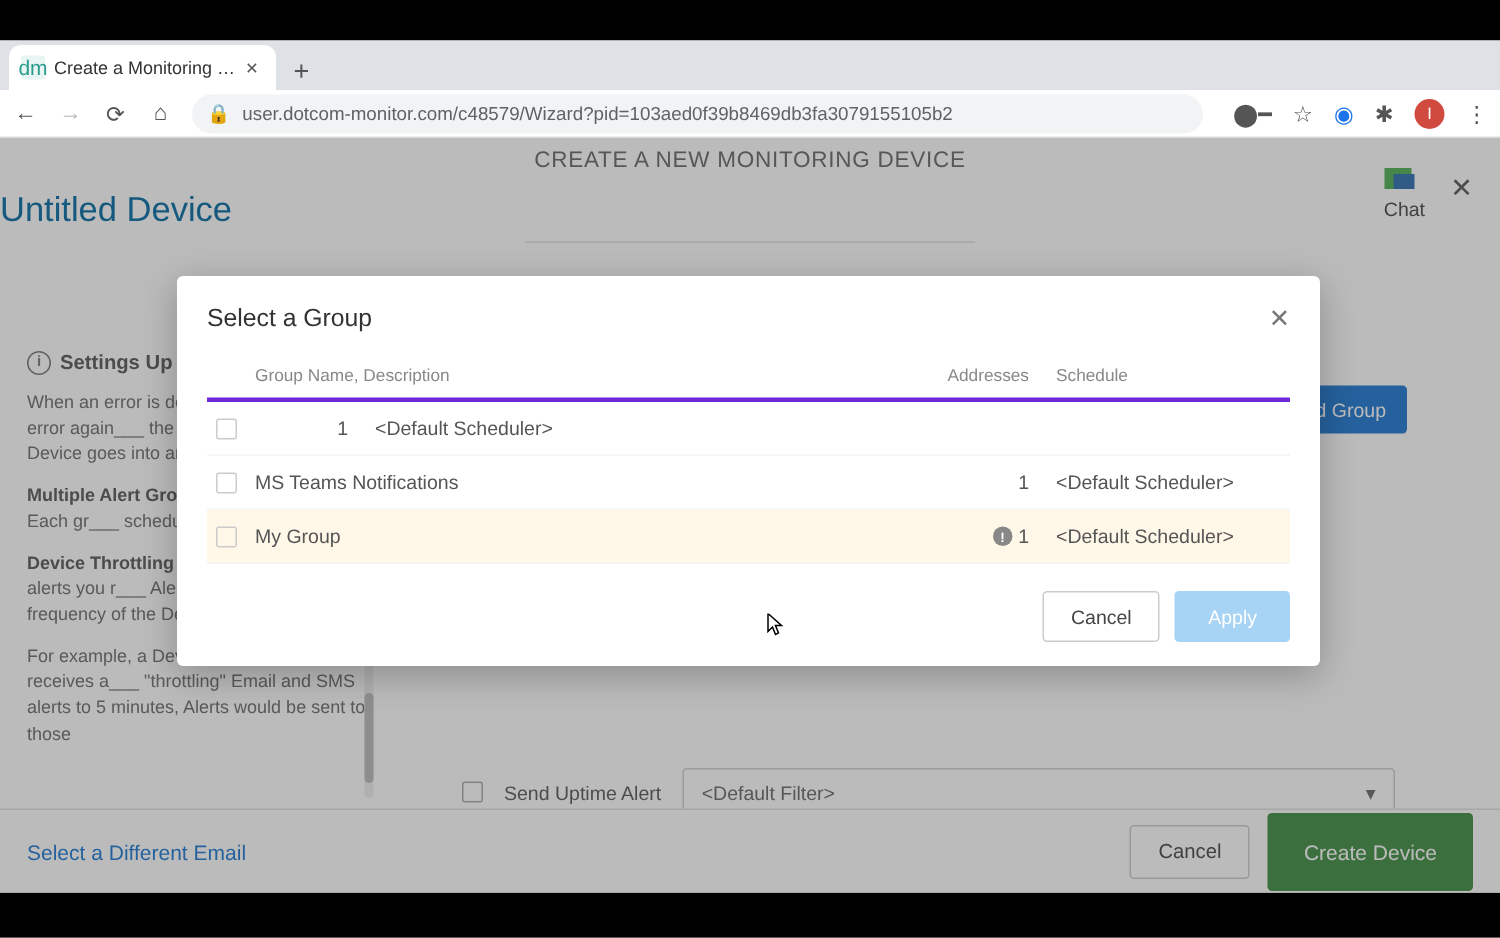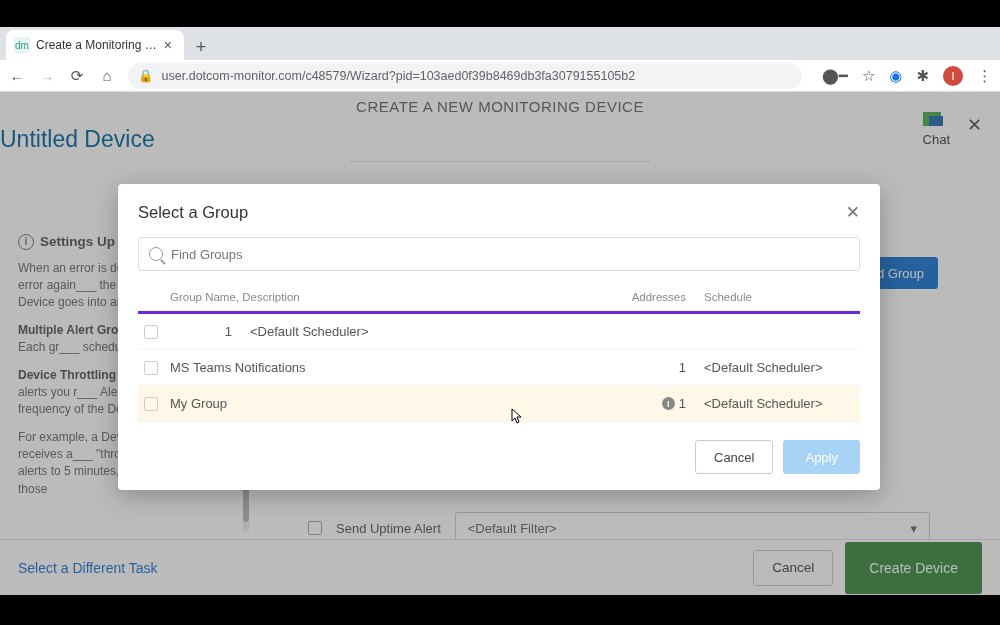--- a/index.html
+++ b/index.html
@@ -2,21 +2,21 @@
 <html><head>
 <meta charset="utf-8">
 <style>
   * { box-sizing: border-box; margin: 0; padding: 0; font-family: Arial, Helvetica, sans-serif; }
   body { width: 1000px; height: 625px; background: #000; overflow: hidden; position: relative; }
 
   
   .browser-chrome { position: absolute; top: 27px; left: 0; right: 0; height: 65px; background: #fff; }
   .tab-strip { height: 33px; background: #dee1e6; display: flex; align-items: flex-end; padding-left: 6px; }
   .tab { height: 30px; width: 178px; background: #fff; border-radius: 8px 8px 0 0; display: flex; align-items: center; padding: 0 8px; font-size: 12px; color:#333; }
-  .tab .favicon { width:16px; height:16px; background:#e8f5f2; color:#2a9d8f; font-size:10px; display:flex; align-items:center; justify-content:center; border-radius:2px; margin-right:6px; }
+  .tab .favicon { width:16px; height:16px; background:#e8f5f2; color:#2a9d8f; font-size:14px; display:flex; align-items:center; justify-content:center; border-radius:2px; margin-right:6px; }
   .tab .ttxt { flex:1; white-space:nowrap; overflow:hidden; text-overflow:ellipsis; }
   .tab .tx { color:#555; font-size:14px; padding:0 4px; }
   .new-tab { width:26px; height:26px; display:flex; align-items:center; justify-content:center; color:#555; font-size:18px; margin-left:4px; }
 
   .window-controls { position:absolute; top:35px; right:8px; display:flex; gap:18px; }
   .window-controls span { font-size:13px; color:#333; }
 
   .nav-row { height:32px; display:flex; align-items:center; padding:0 8px; gap:12px; border-bottom:1px solid #dcdcdc; }
   .nav-row .navbtn { color:#555; font-size:15px; width:18px; text-align:center; }
   .nav-row .navbtn.disabled { color:#b8b8b8; }
@@ -151,37 +151,33 @@
   <div class="filter-row">
     <div class="filter-check"></div>
     <span>Send Uptime Alert</span>
     <div class="filter-select">
       <span>&lt;Default Filter&gt;</span>
       <span>▾</span>
     </div>
   </div>
 
   <div class="bottom-bar">
-    <span class="link-diff">Select a Different Task</span>
+    <span class="link-diff">Select a Different Email</span>
     <div class="spacer"></div>
     <div class="btn-cancel2">Cancel</div>
     <div class="btn-create">Create Device</div>
   </div>
 
   <div class="page-dim"></div>
 </div>
 
 <div class="modal">
   <div class="modal-title-row">
     <div class="modal-title">Select a Group</div>
     <div class="modal-close">✕</div>
-  </div>
-  <div class="search-box">
-    <div class="sicon"></div>
-    <input placeholder="Find Groups" style="">
   </div>
   <div class="grid-header">
     <div class="col-check"></div>
     <div class="col-name">Group Name, Description</div>
     <div class="col-addr">Addresses</div>
     <div class="col-sched">Schedule</div>
   </div>
 
   <div class="grid-row">
     <div class="col-check">

